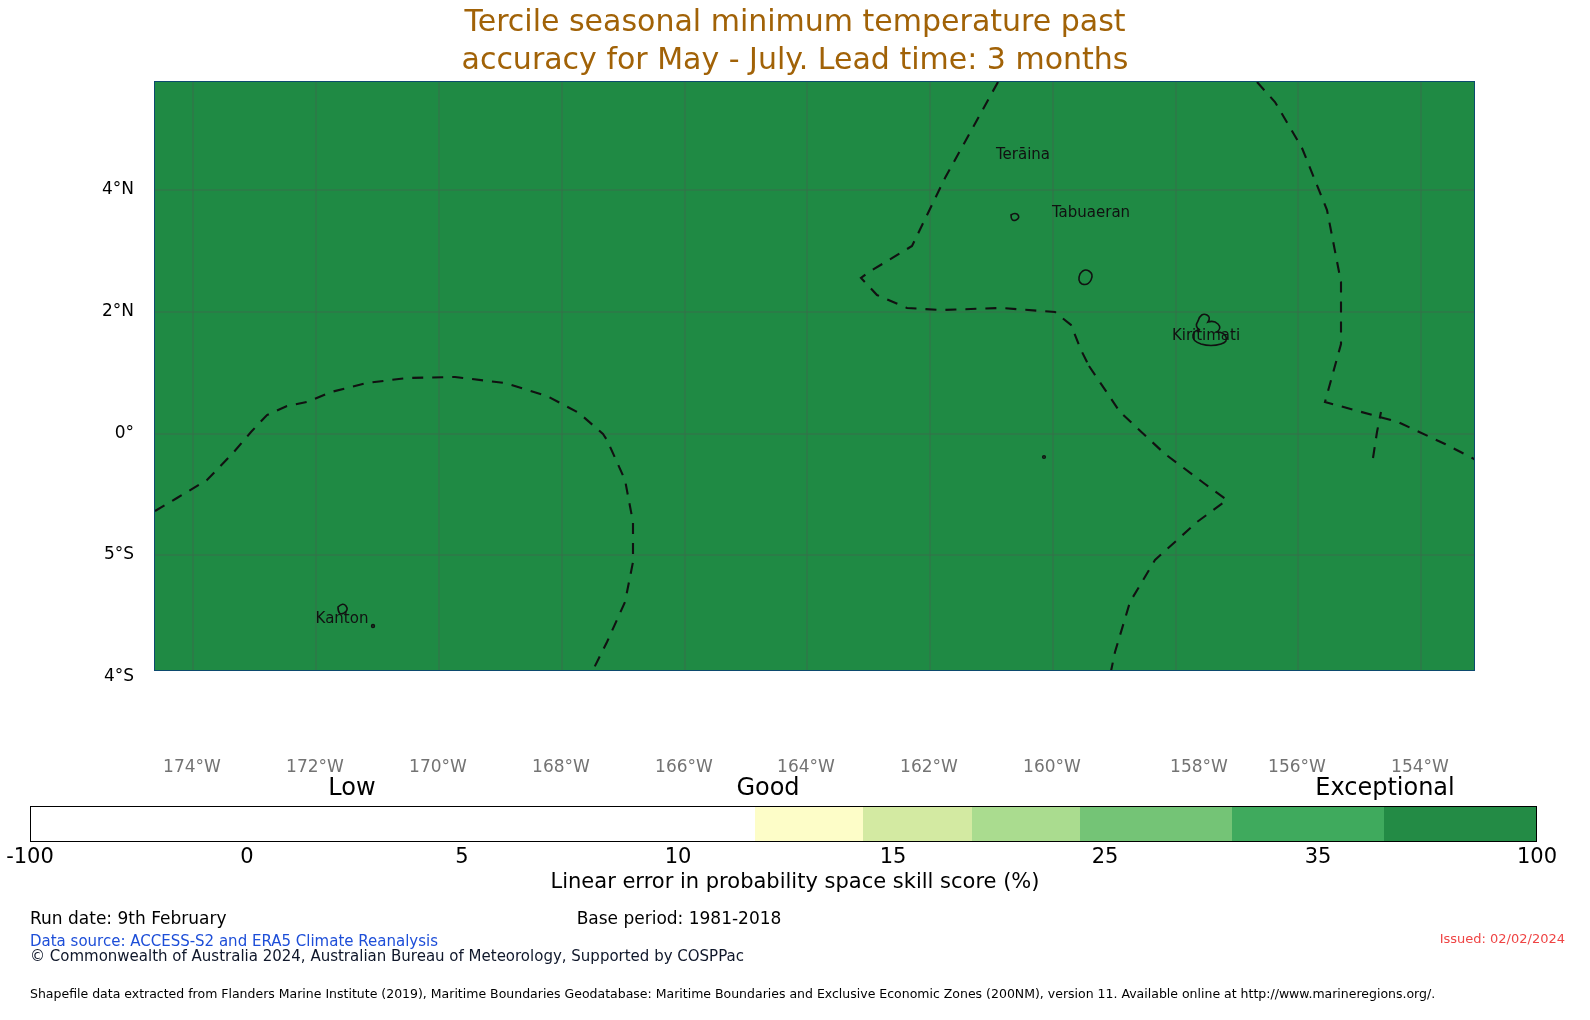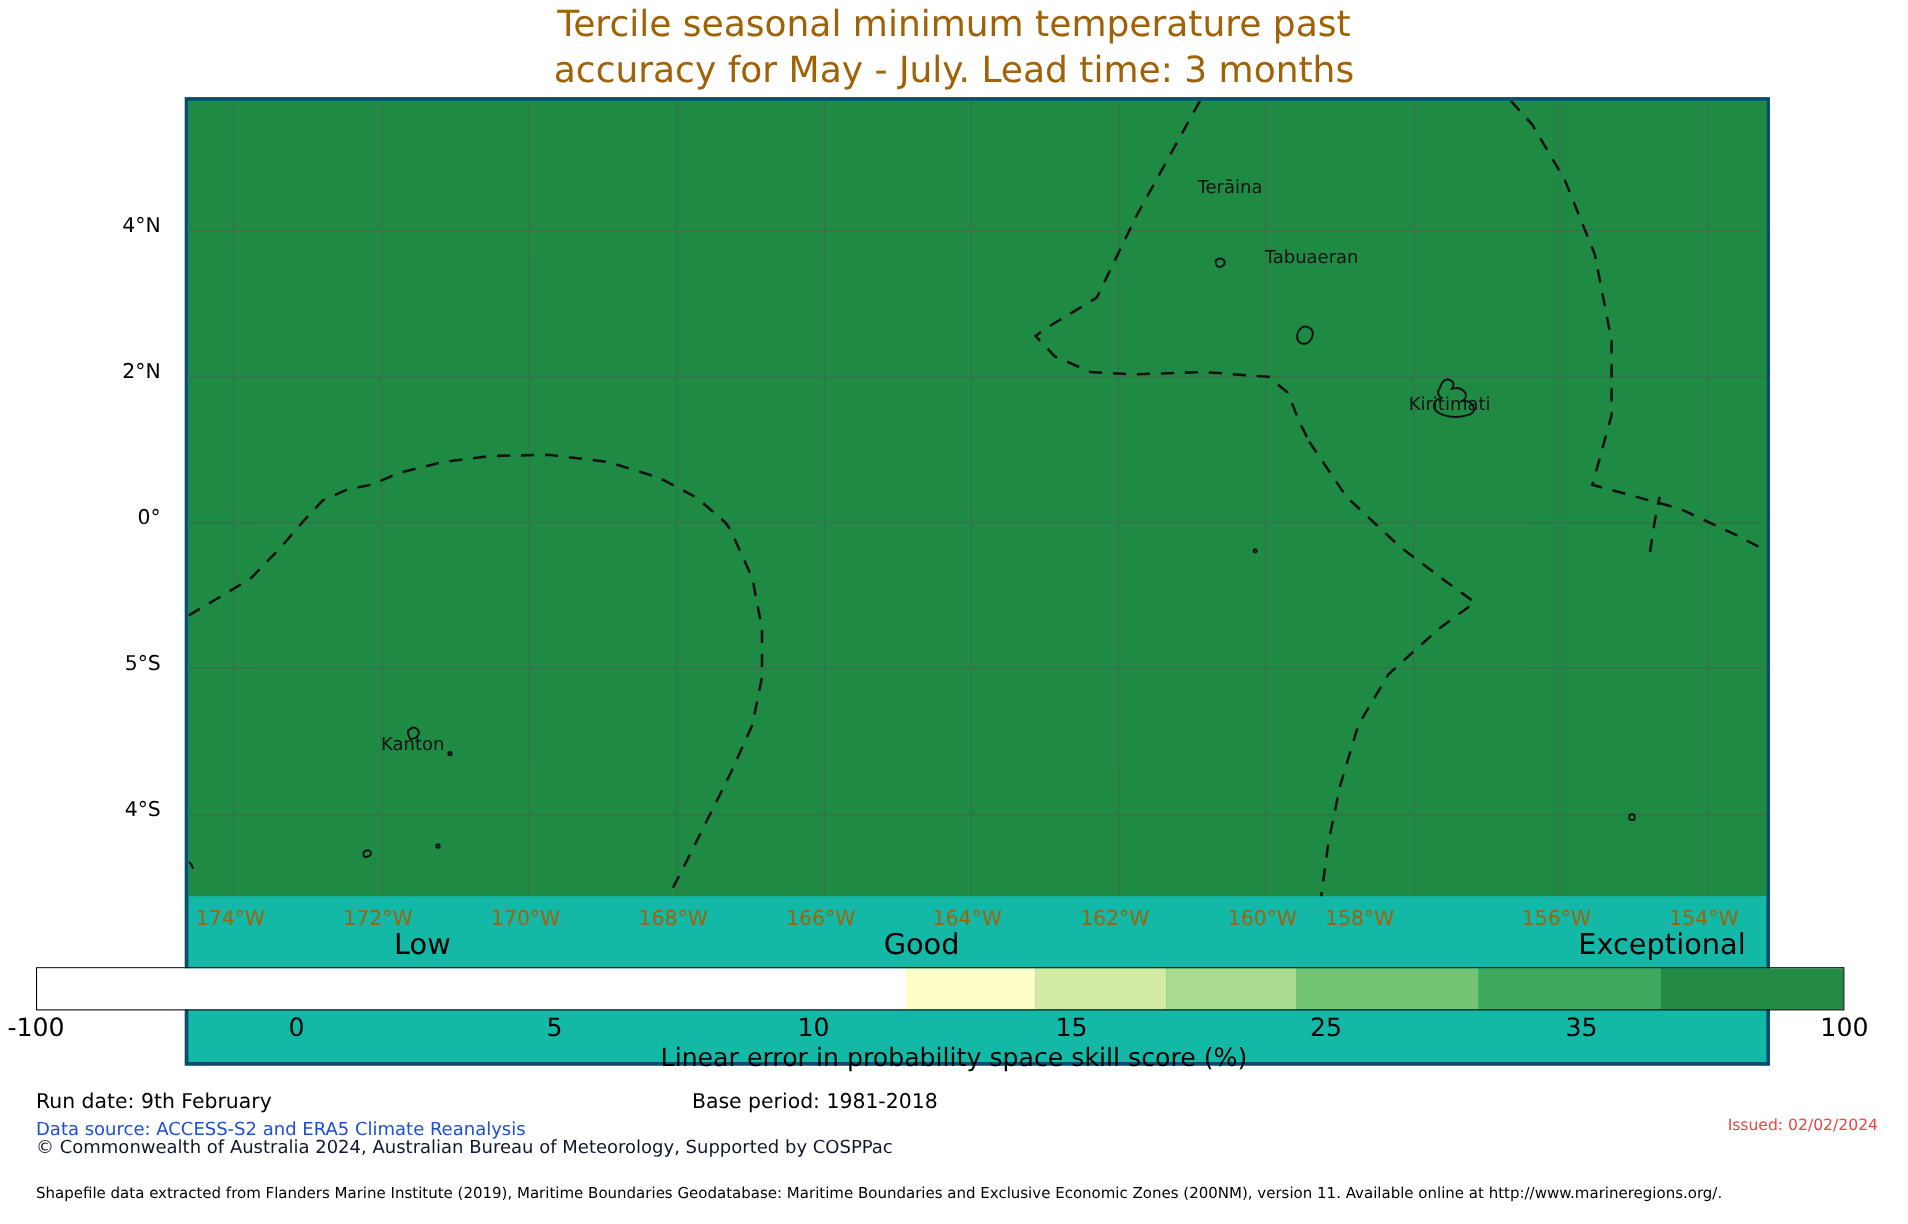--- a/index.html
+++ b/index.html
@@ -28,23 +28,23 @@
     color: #a16207;
     white-space: pre-line;
   }
 
   
   #map-panel {
     position: absolute;
     left: 154px;
     top: 81px;
     width: 1321px;
-    height: 807px;
-    background: #14b8a6;
-    border: 3px solid #0c4a6e;
+    height: 590px;
+    background: #a21caf;
+    border: 1px solid #0c4a6e;
     box-sizing: border-box;
     overflow: hidden;
   }
   #map-svg { position: absolute; left: 0; top: 0; }
   .ytick-wrap { position: absolute; left: 0; top: 0; width: 154px; }
 
   .ytick-lbl {
     position: absolute;
     width: 134px;
     text-align: right;
@@ -55,21 +55,21 @@
   }
 
   .xtick-lbl {
     position: absolute;
     top: 756px;
     width: 120px;
     margin-left: -60px;
     text-align: center;
     font-size: 17px;
     line-height: 20px;
-    color: #a16207;
+    color: #737373;
   }
 
   
   .cat-lbl {
     position: absolute;
     top: 773px;
     width: 300px;
     margin-left: -150px;
     text-align: center;
     font-size: 24px;
@@ -258,21 +258,21 @@
 
 <div>
   <div class="xtick-lbl" style="left:192px">174°W</div>
   <div class="xtick-lbl" style="left:315px">172°W</div>
   <div class="xtick-lbl" style="left:438px">170°W</div>
   <div class="xtick-lbl" style="left:561px">168°W</div>
   <div class="xtick-lbl" style="left:684px">166°W</div>
   <div class="xtick-lbl" style="left:806px">164°W</div>
   <div class="xtick-lbl" style="left:929px">162°W</div>
   <div class="xtick-lbl" style="left:1052px">160°W</div>
-  <div class="xtick-lbl" style="left:1133px">158°W</div>
+  <div class="xtick-lbl" style="left:1199px">158°W</div>
   <div class="xtick-lbl" style="left:1297px">156°W</div>
   <div class="xtick-lbl" style="left:1420px">154°W</div>
 </div>
 
 <div>
   <div class="cat-lbl" style="left:352px">Low</div>
   <div class="cat-lbl" style="left:768px">Good</div>
   <div class="cat-lbl" style="left:1385px">Exceptional</div>
 </div>
 

